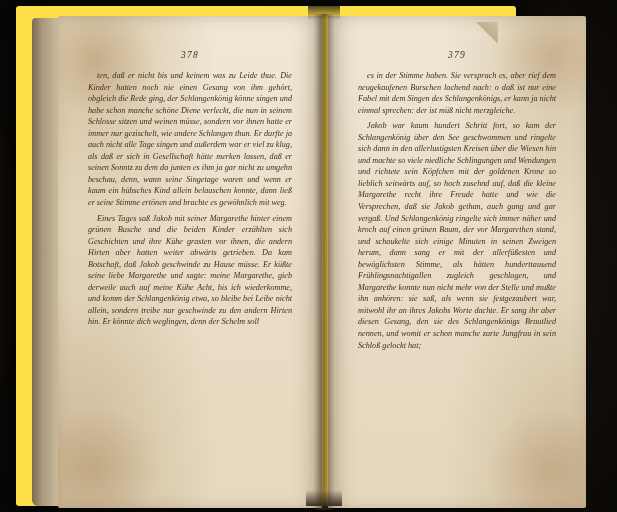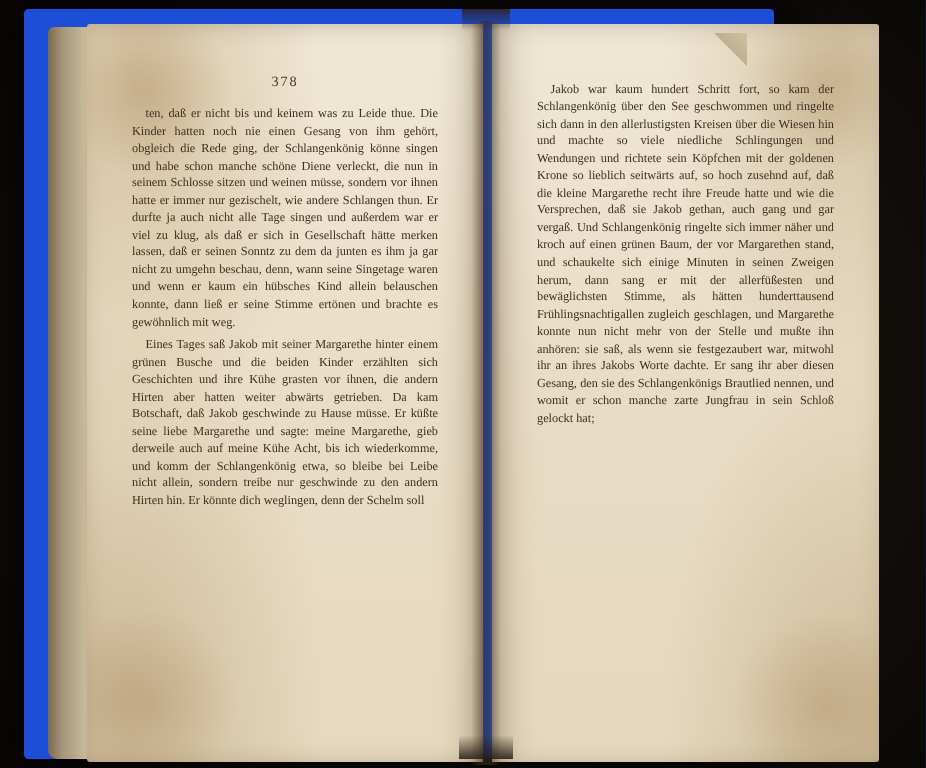--- a/index.html
+++ b/index.html
@@ -27,23 +27,24 @@
     background:
       radial-gradient(ellipse at 50% 50%, #2a2520 0%, #140f0b 60%, #0a0806 100%);
   }
   
   .book {
     position: absolute;
     left: 16px;
     top: 6px;
     width: 500px;
     height: 500px;
-    background: #1d4ed8;
+    background: #fde047;
     box-shadow: 0 0 26px 10px rgba(0,0,0,0.75);
     border-radius: 3px;
+    font-style: italic;
   }
   
   .edge-left {
     position: absolute;
     left: 16px;
     top: 12px;
     width: 40px;
     height: 488px;
     background: linear-gradient(90deg,#7a6a52 0%, #a8977a 25%, #c6b899 60%, #b6a485 100%);
     border-radius: 4px 0 0 6px;
@@ -180,21 +181,23 @@
           <p>ten, daß er nicht bis und keinem was zu Leide thue. Die Kinder hatten noch nie einen Gesang von ihm gehört, obgleich die Rede ging, der Schlangenkönig könne singen und habe schon manche schöne Diene verleckt, die nun in seinem Schlosse sitzen und weinen müsse, sondern vor ihnen hatte er immer nur gezischelt, wie andere Schlangen thun. Er durfte ja auch nicht alle Tage singen und außerdem war er viel zu klug, als daß er sich in Gesellschaft hätte merken lassen, daß er seinen Sonntz zu dem da junten es ihm ja gar nicht zu umgehn beschau, denn, wann seine Singetage waren und wenn er kaum ein hübsches Kind allein belauschen konnte, dann ließ er seine Stimme ertönen und brachte es gewöhnlich mit weg.</p>
           <p class="gap">Eines Tages saß Jakob mit seiner Margarethe hinter einem grünen Busche und die beiden Kinder erzählten sich Geschichten und ihre Kühe grasten vor ihnen, die andern Hirten aber hatten weiter abwärts getrieben. Da kam Botschaft, daß Jakob geschwinde zu Hause müsse. Er küßte seine liebe Margarethe und sagte: meine Margarethe, gieb derweile auch auf meine Kühe Acht, bis ich wiederkomme, und komm der Schlangenkönig etwa, so bleibe bei Leibe nicht allein, sondern treibe nur geschwinde zu den andern Hirten hin. Er könnte dich weglingen, denn der Schelm soll</p>
         </div>
       </div>
     </div>
 
     <div class="page page-right">
       <div class="foxing" style="right:-24px;top:-14px;width:120px;height:110px;"></div>
       <div class="foxing" style="right:-28px;bottom:-22px;width:130px;height:120px;"></div>
       <div class="page-inner">
+        <div class="folio">379</div>
         <div class="col">
+          <p>es in der Stimme haben. Sie versprach es, aber rief dem neugekaufenen Burschen lachend nach: o daß ist nur eine Fabel mit dem Singen des Schlangenkönigs, er kann ja nicht einmal sprechen: der ist müß nicht merzgleiche.</p>
           <p class="gap">Jakob war kaum hundert Schritt fort, so kam der Schlangenkönig über den See geschwommen und ringelte sich dann in den allerlustigsten Kreisen über die Wiesen hin und machte so viele niedliche Schlingungen und Wendungen und richtete sein Köpfchen mit der goldenen Krone so lieblich seitwärts auf, so hoch zusehnd auf, daß die kleine Margarethe recht ihre Freude hatte und wie die Versprechen, daß sie Jakob gethan, auch gang und gar vergaß. Und Schlangenkönig ringelte sich immer näher und kroch auf einen grünen Baum, der vor Margarethen stand, und schaukelte sich einige Minuten in seinen Zweigen herum, dann sang er mit der allerfüßesten und bewäglichsten Stimme, als hätten hunderttausend Frühlingsnachtigallen zugleich geschlagen, und Margarethe konnte nun nicht mehr von der Stelle und mußte ihn anhören: sie saß, als wenn sie festgezaubert war, mitwohl ihr an ihres Jakobs Worte dachte. Er sang ihr aber diesen Gesang, den sie des Schlangenkönigs Brautlied nennen, und womit er schon manche zarte Jungfrau in sein Schloß gelockt hat;</p>
         </div>
       </div>
     </div>
 
     <div class="gutter"></div>
     <div class="spine-top"></div>
     <div class="spine-bottom"></div>
     <div class="corner-fold"></div>
   </div>

